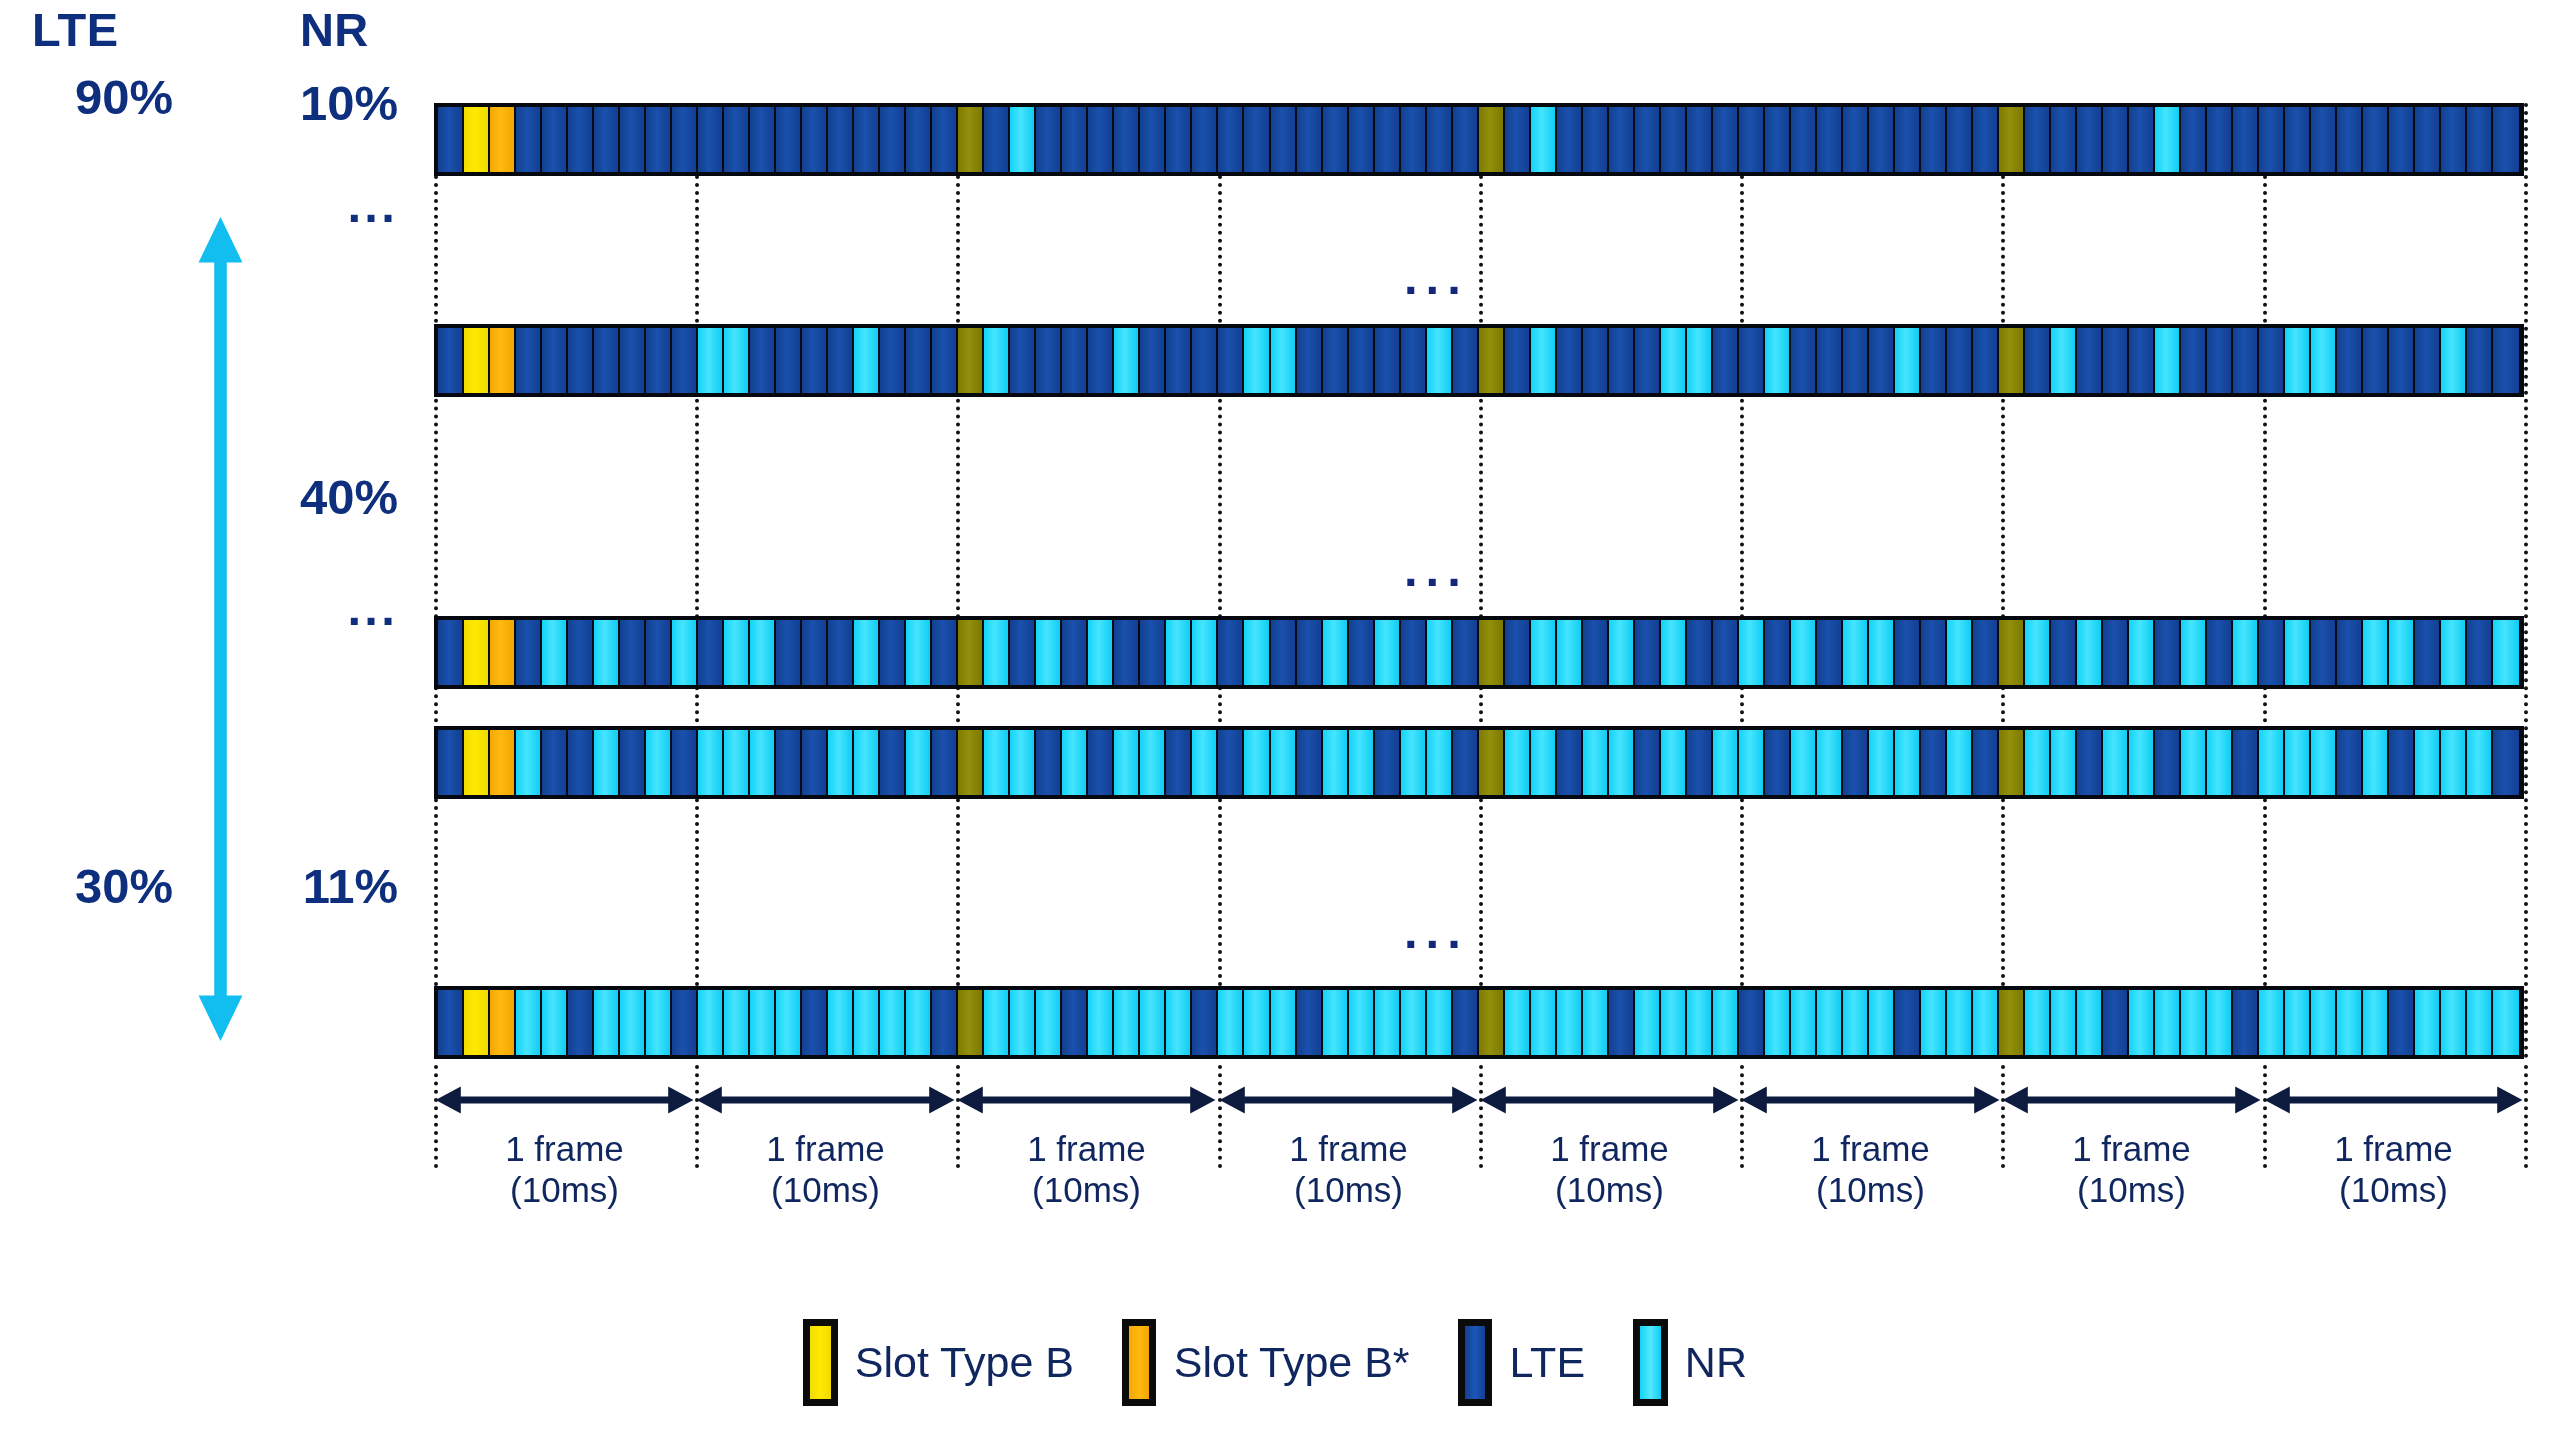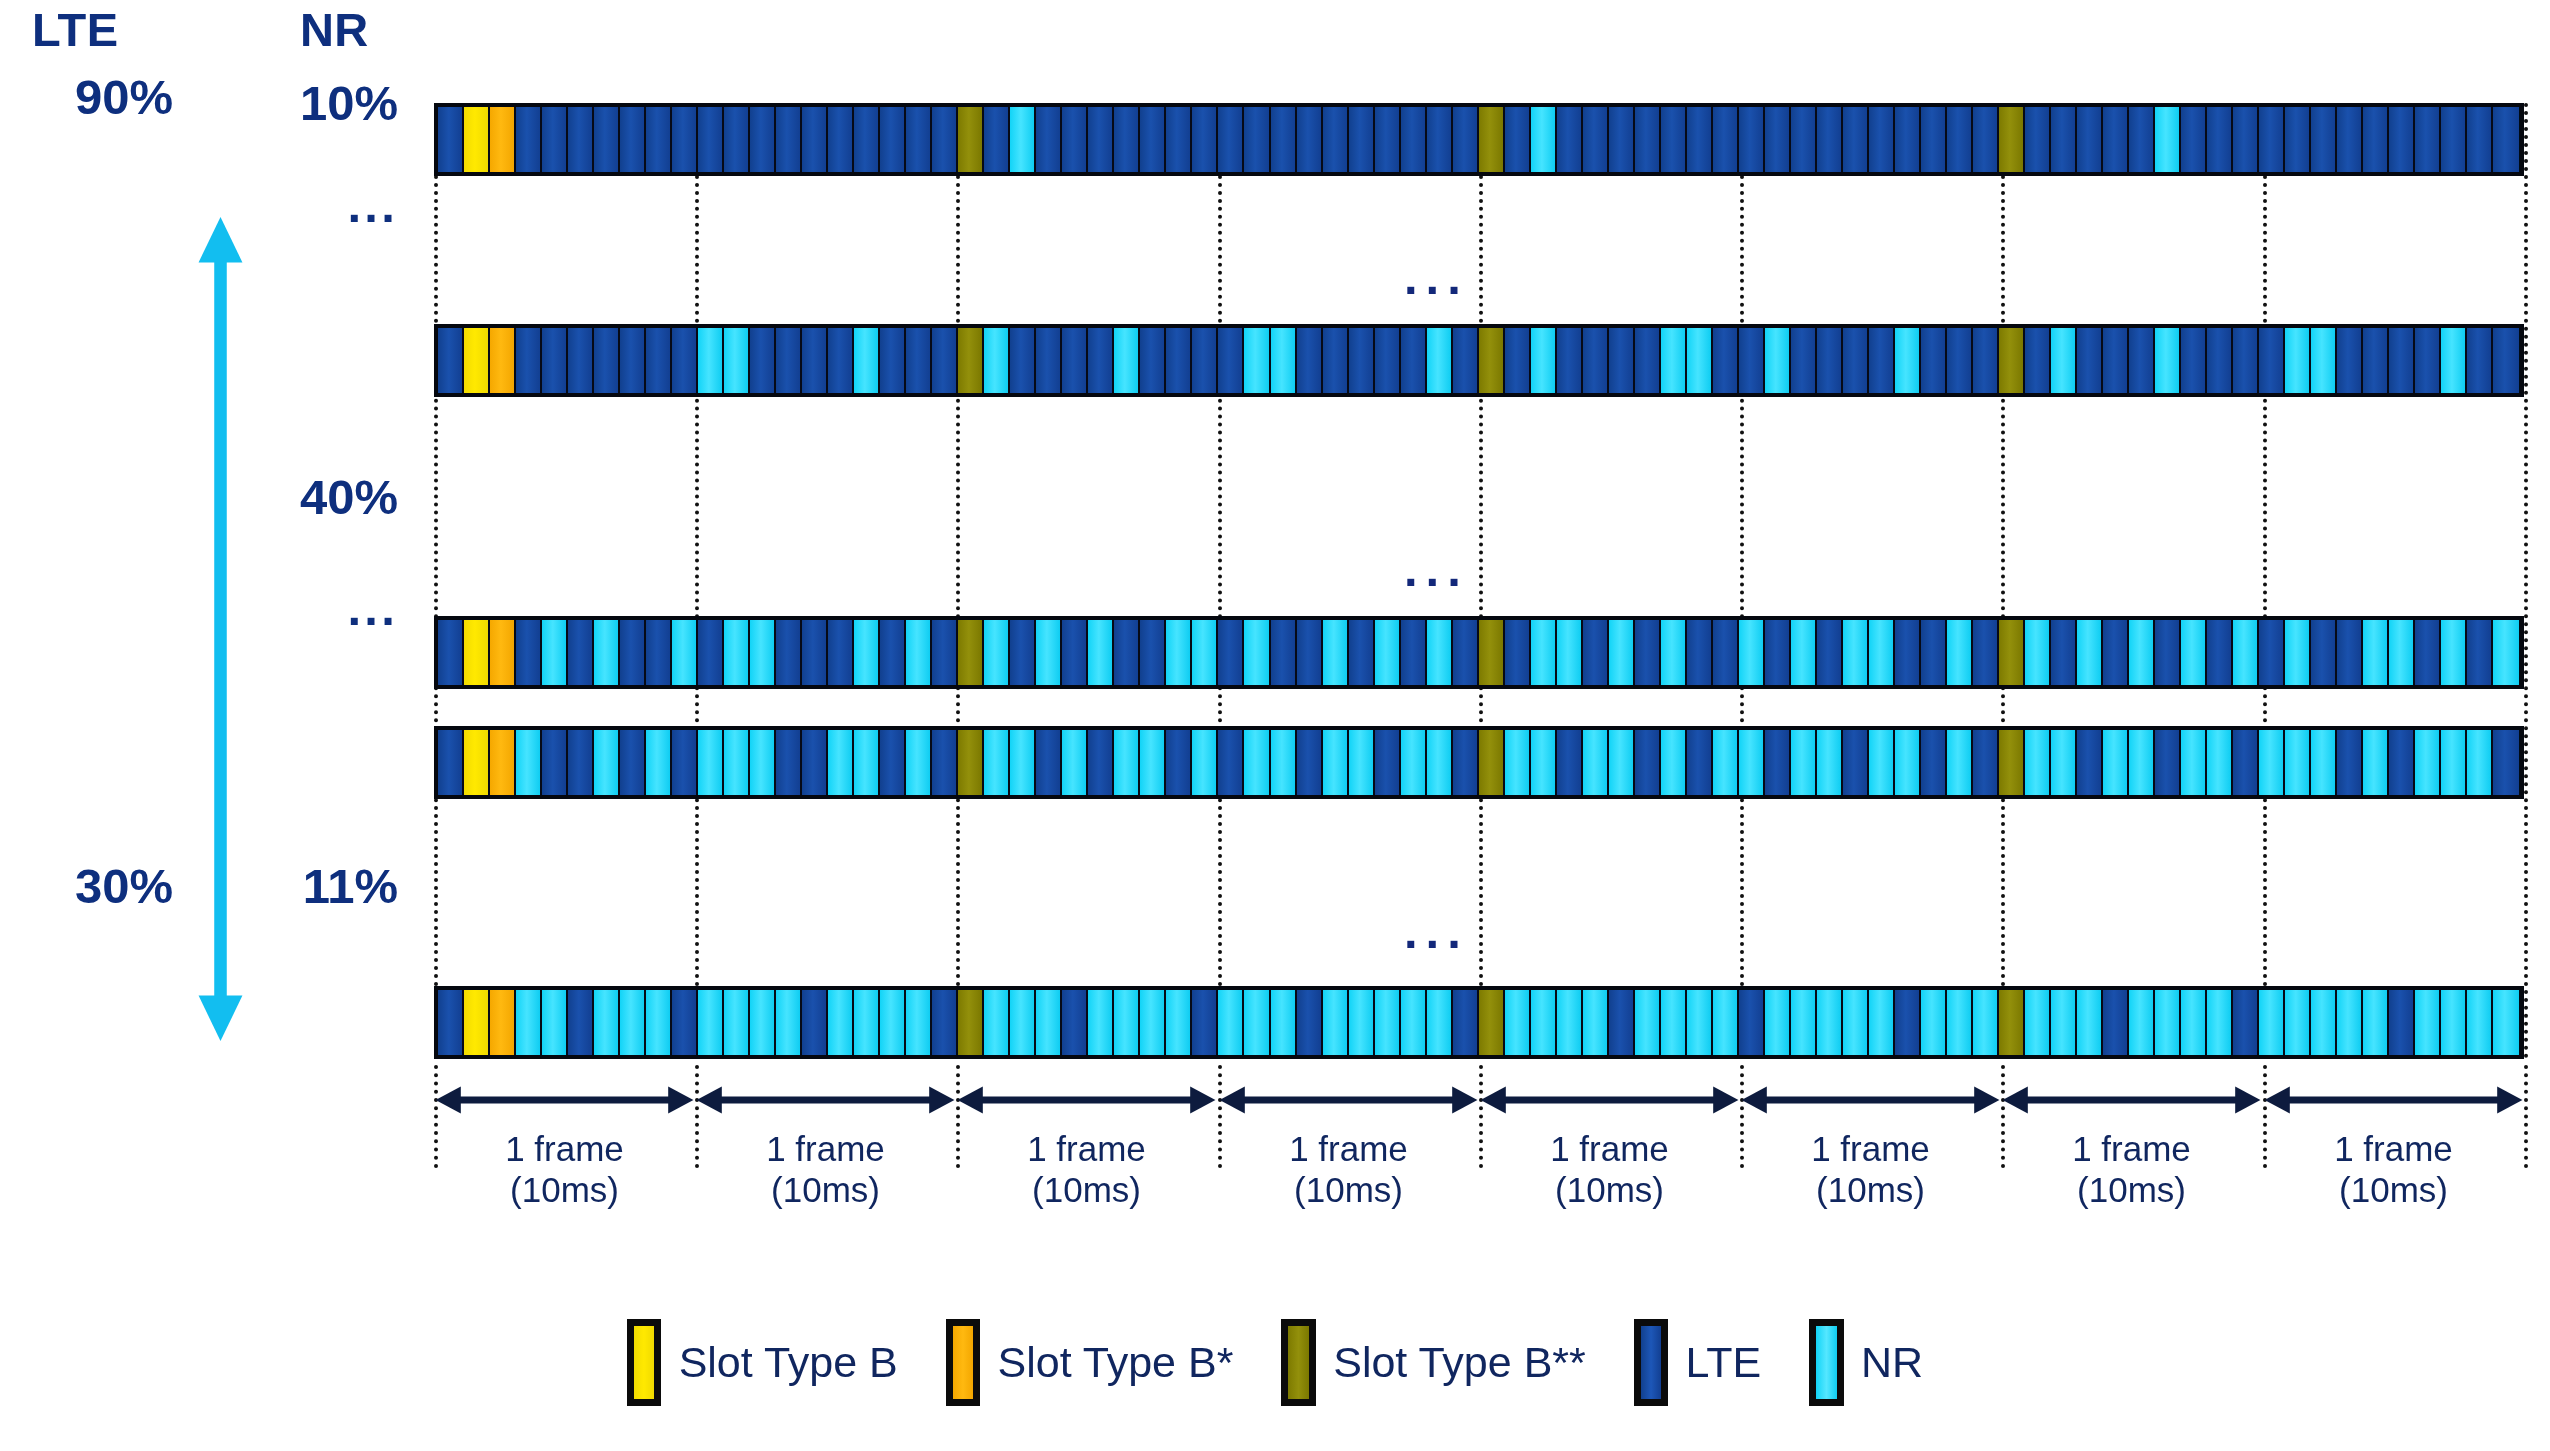--- a/index.html
+++ b/index.html
@@ -628,24 +628,20 @@
 <div id="legend">
     <div class="leg-item">
       <div class="swatch sw-b"></div>
       <div class="leg-text">Slot Type B</div>
     </div>
     <div class="leg-item">
       <div class="swatch sw-bs"></div>
       <div class="leg-text">Slot Type B*</div>
     </div>
     <div class="leg-item">
-      <div class="swatch sw-bss"></div>
-      <div class="leg-text">Slot Type B**</div>
-    </div>
-    <div class="leg-item">
       <div class="swatch sw-lte"></div>
       <div class="leg-text">LTE</div>
     </div>
     <div class="leg-item">
       <div class="swatch sw-nr"></div>
       <div class="leg-text">NR</div>
     </div>
   </div>
 
 

